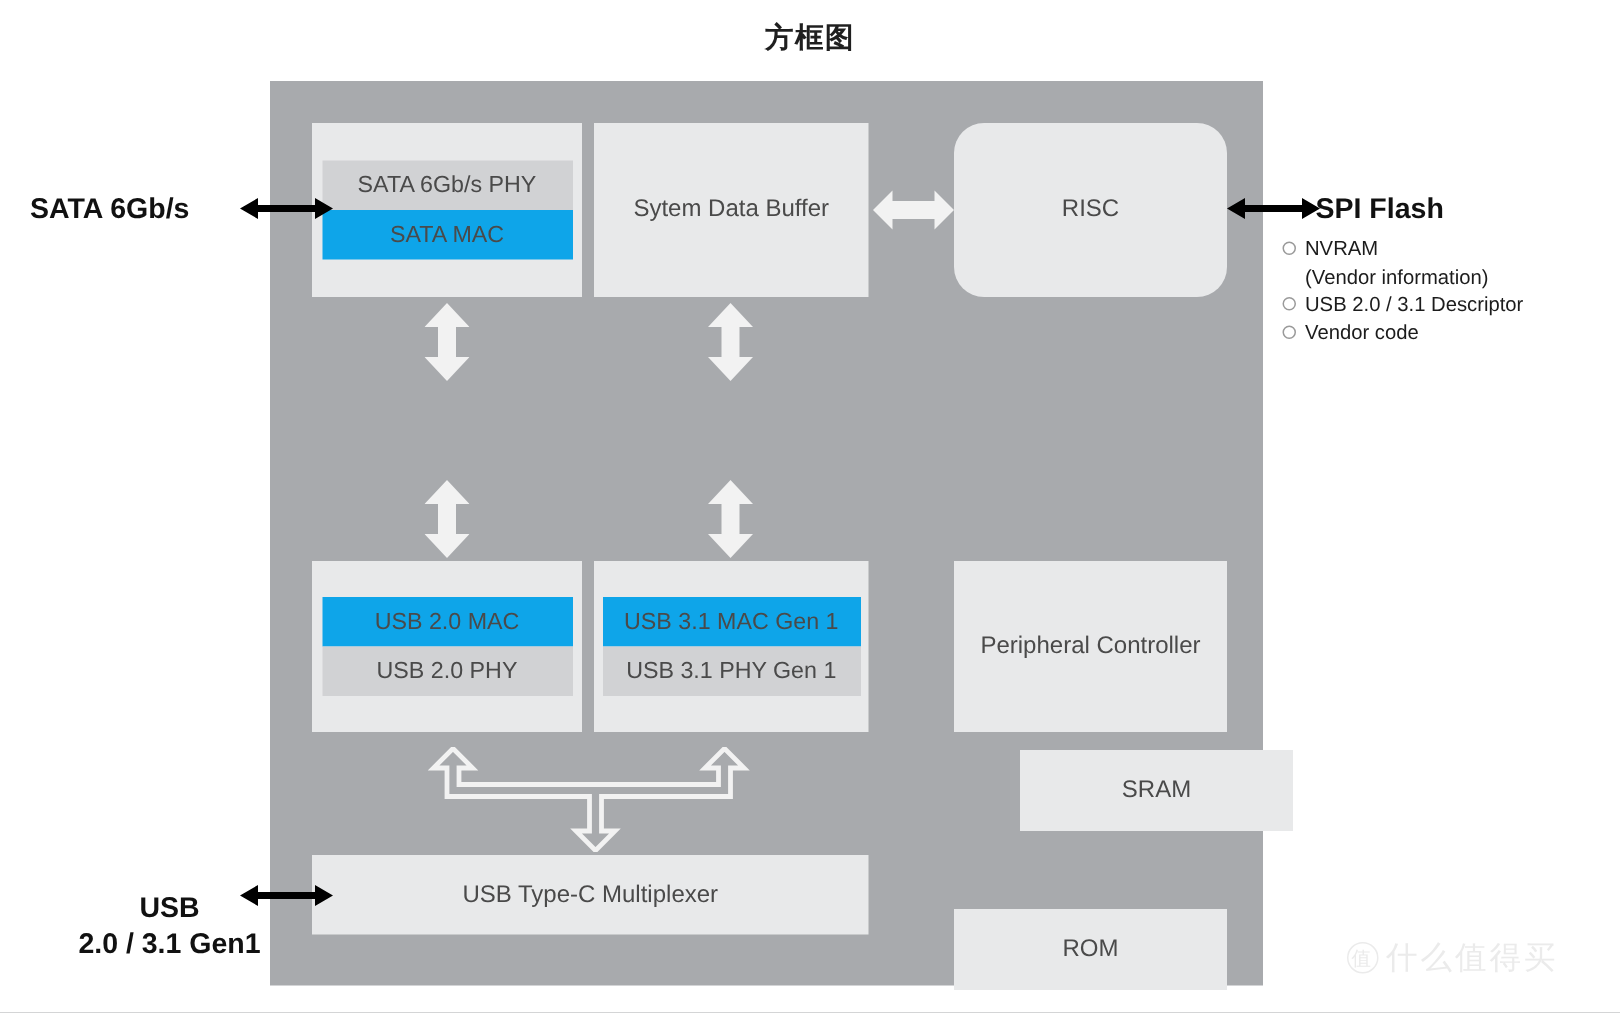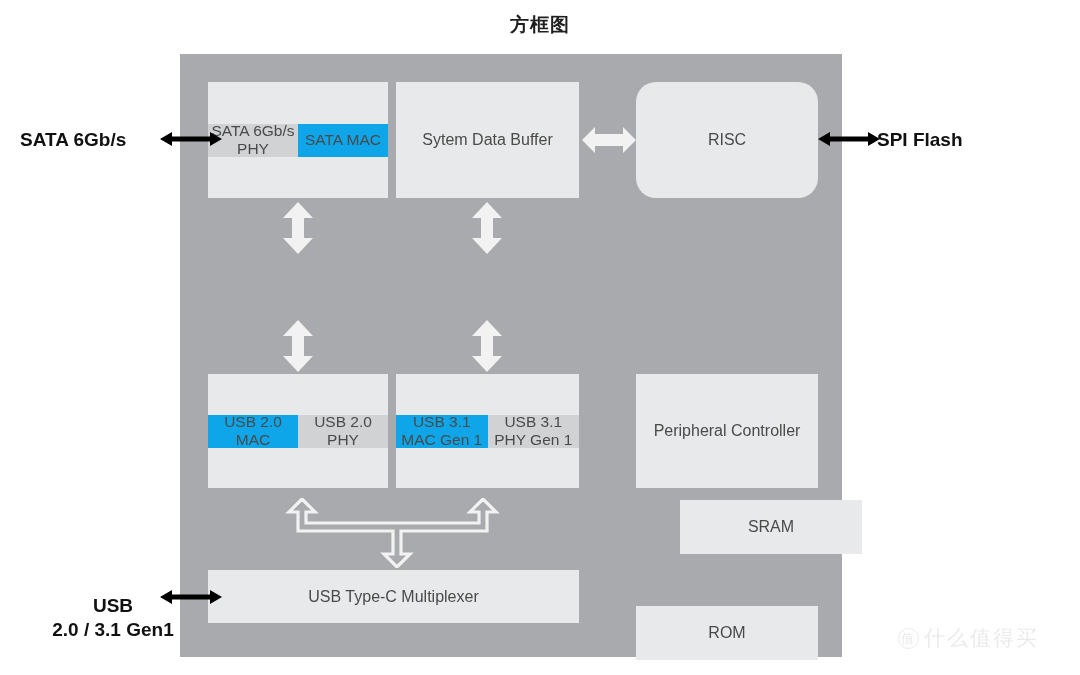--- a/index.html
+++ b/index.html
@@ -22,21 +22,21 @@
     background:#a8aaad;
   }
 
   
   .blk{
     position:absolute;background:#e8e9ea;
     display:flex;align-items:center;justify-content:center;
     font-size:16px;color:#4a4a4a;text-align:center;
     box-sizing:border-box;
   }
-  .blk.outer{align-items:center;justify-content:center;}
+  .blk.outer{align-items:center;justify-content:center;flex-direction:column;}
 
   .strip{
     width:167px;height:33px;display:flex;align-items:center;justify-content:center;
     font-size:15.5px;color:#4a4a4a;box-sizing:border-box;
   }
   .strip.phy{background:#d1d2d4;}
   .strip.mac{background:#0ea5e9;}
   .strip.wide{width:172px;}
 
   
@@ -178,19 +178,34 @@
   </div>
   <svg class="blk-arrow" style="left:160px;top:589px;" width="62" height="16" viewBox="0 0 62 16">
     <polygon points="0,8 12,1 12,5.6 50,5.6 50,1 62,8 50,15 50,10.4 12,10.4 12,15" fill="#000"></polygon>
   </svg>
 
   <div class="ext-label" id="spi-ext">SPI Flash</div>
   <svg class="blk-arrow" style="left:818px;top:131px;" width="62" height="16" viewBox="0 0 62 16">
     <polygon points="0,8 12,1 12,5.6 50,5.6 50,1 62,8 50,15 50,10.4 12,10.4 12,15" fill="#000"></polygon>
   </svg>
 
+  <div class="spi-list">
+    <div class="spi-item">
+      <span class="spi-bullet"></span>
+      <span>NVRAM</span>
+    </div>
+    <div class="spi-sub">(Vendor information)</div>
+    <div class="spi-item">
+      <span class="spi-bullet"></span>
+      <span>USB 2.0 / 3.1 Descriptor</span>
+    </div>
+    <div class="spi-item">
+      <span class="spi-bullet"></span>
+      <span>Vendor code</span>
+    </div>
+  </div>
 
   <div class="watermark">
     <span class="wm-circle">值</span>
     <span>什么值得买</span>
   </div>
 
 </div>
 
 </body></html>

